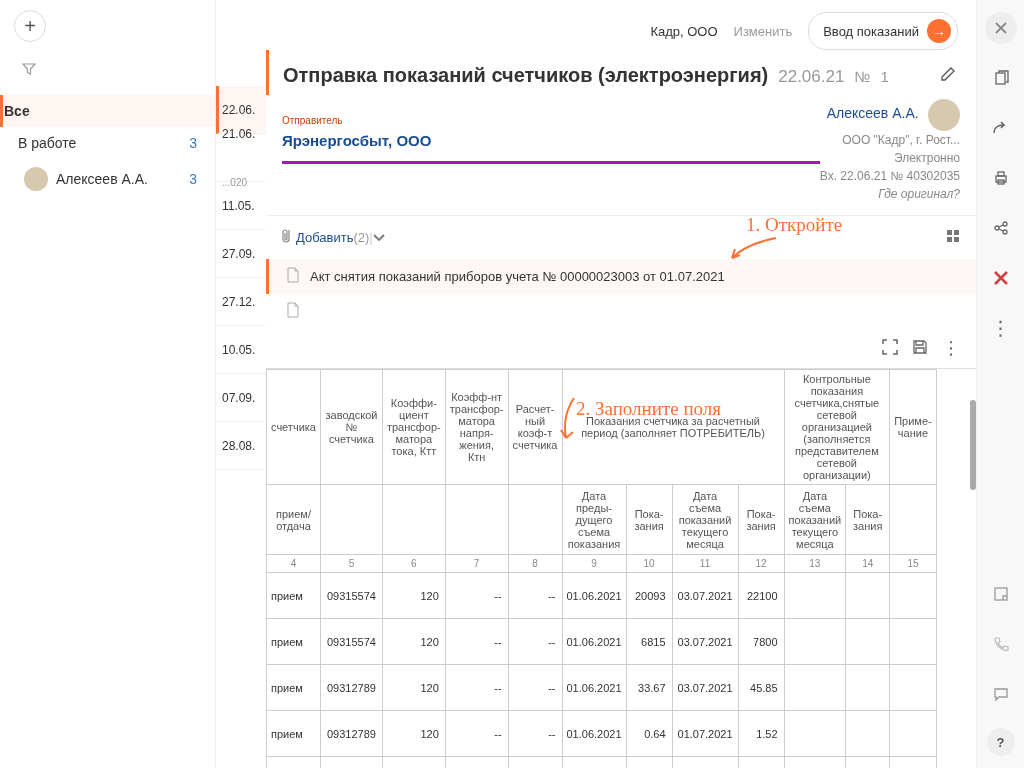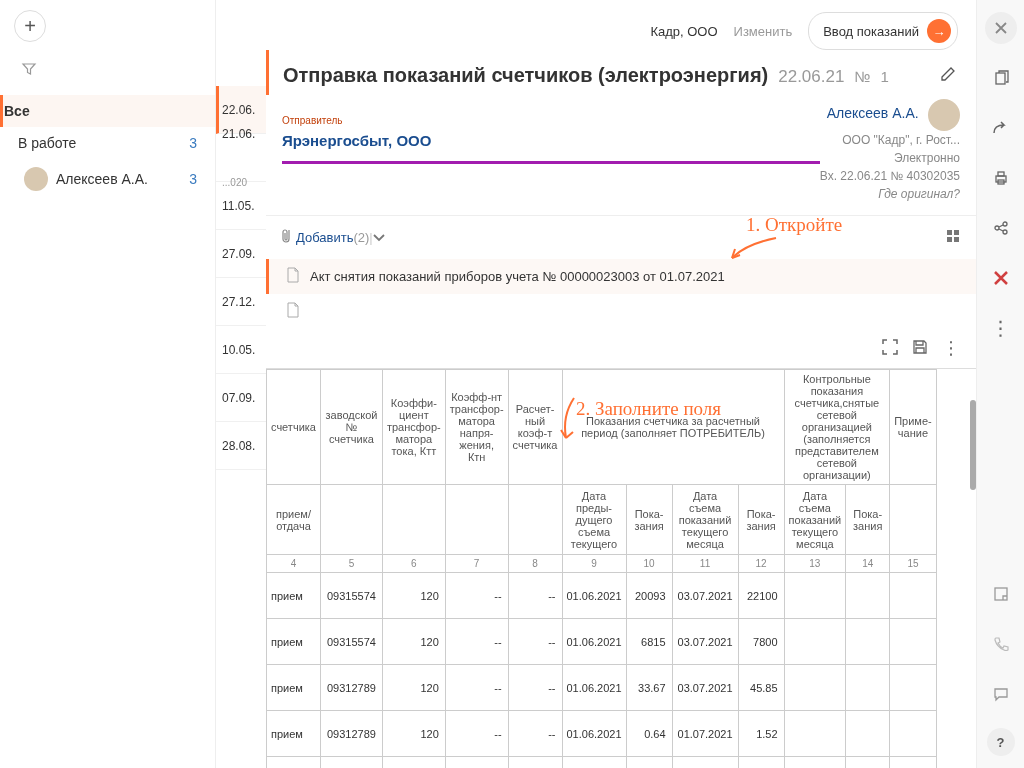--- a/index.html
+++ b/index.html
@@ -242,21 +242,21 @@
               <th colspan="4">Показания счетчика за расчетный период (заполняет ПОТРЕБИТЕЛЬ)</th>
               <th colspan="2">Контрольные показания счетчика,снятые сетевой организацией (заполняется представителем сетевой организации)</th>
               <th rowspan="1" style="width:44px">Приме-чание</th>
             </tr>
             <tr style="height:70px">
               <th>прием/отдача</th>
               <th></th>
               <th></th>
               <th></th>
               <th></th>
-              <th style="width:62px">Дата преды-дущего съема текущего</th>
+              <th style="width:62px">Дата преды-дущего съема показания</th>
               <th style="width:46px">Пока-зания</th>
               <th style="width:66px">Дата съема показаний текущего месяца</th>
               <th style="width:46px">Пока-зания</th>
               <th style="width:60px">Дата съема показаний текущего месяца</th>
               <th style="width:44px">Пока-зания</th>
               <th></th>
             </tr>
             <tr class="num-row">
               <td>4</td>
               <td>5</td>

